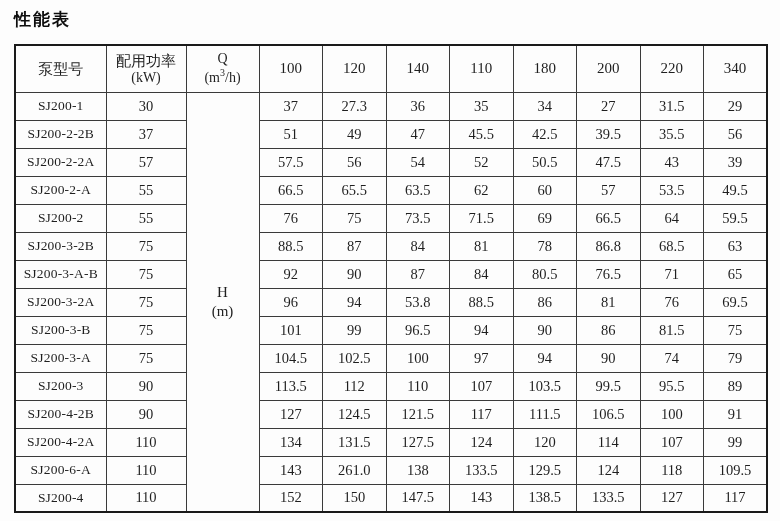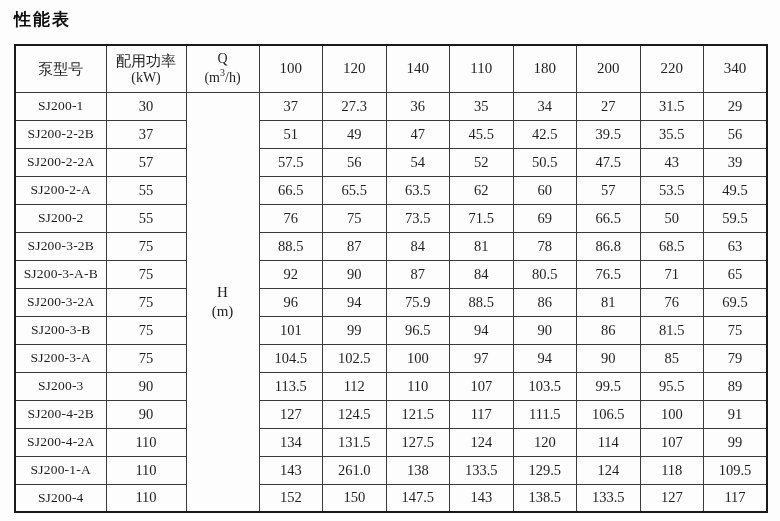--- a/index.html
+++ b/index.html
@@ -161,21 +161,21 @@
         </tr>
         <tr>
           <th class="model-cell">SJ200-2</th>
           <td class="power-cell">55</td>
           <td class="value-cell">76</td>
           <td class="value-cell">75</td>
           <td class="value-cell">73.5</td>
           <td class="value-cell">71.5</td>
           <td class="value-cell">69</td>
           <td class="value-cell">66.5</td>
-          <td class="value-cell">50</td>
+          <td class="value-cell">64</td>
           <td class="value-cell">59.5</td>
         </tr>
         <tr>
           <th class="model-cell">SJ200-3-2B</th>
           <td class="power-cell">75</td>
           <td class="value-cell">88.5</td>
           <td class="value-cell">87</td>
           <td class="value-cell">84</td>
           <td class="value-cell">81</td>
           <td class="value-cell">78</td>
@@ -193,21 +193,21 @@
           <td class="value-cell">80.5</td>
           <td class="value-cell">76.5</td>
           <td class="value-cell">71</td>
           <td class="value-cell">65</td>
         </tr>
         <tr>
           <th class="model-cell">SJ200-3-2A</th>
           <td class="power-cell">75</td>
           <td class="value-cell">96</td>
           <td class="value-cell">94</td>
-          <td class="value-cell">75.9</td>
+          <td class="value-cell">53.8</td>
           <td class="value-cell">88.5</td>
           <td class="value-cell">86</td>
           <td class="value-cell">81</td>
           <td class="value-cell">76</td>
           <td class="value-cell">69.5</td>
         </tr>
         <tr>
           <th class="model-cell">SJ200-3-B</th>
           <td class="power-cell">75</td>
           <td class="value-cell">101</td>
@@ -221,21 +221,21 @@
         </tr>
         <tr>
           <th class="model-cell">SJ200-3-A</th>
           <td class="power-cell">75</td>
           <td class="value-cell">104.5</td>
           <td class="value-cell">102.5</td>
           <td class="value-cell">100</td>
           <td class="value-cell">97</td>
           <td class="value-cell">94</td>
           <td class="value-cell">90</td>
-          <td class="value-cell">85</td>
+          <td class="value-cell">74</td>
           <td class="value-cell">79</td>
         </tr>
         <tr>
           <th class="model-cell">SJ200-3</th>
           <td class="power-cell">90</td>
           <td class="value-cell">113.5</td>
           <td class="value-cell">112</td>
           <td class="value-cell">110</td>
           <td class="value-cell">107</td>
           <td class="value-cell">103.5</td>
@@ -261,21 +261,21 @@
           <td class="value-cell">134</td>
           <td class="value-cell">131.5</td>
           <td class="value-cell">127.5</td>
           <td class="value-cell">124</td>
           <td class="value-cell">120</td>
           <td class="value-cell">114</td>
           <td class="value-cell">107</td>
           <td class="value-cell">99</td>
         </tr>
         <tr>
-          <th class="model-cell">SJ200-1-A</th>
+          <th class="model-cell">SJ200-6-A</th>
           <td class="power-cell">110</td>
           <td class="value-cell">143</td>
           <td class="value-cell">261.0</td>
           <td class="value-cell">138</td>
           <td class="value-cell">133.5</td>
           <td class="value-cell">129.5</td>
           <td class="value-cell">124</td>
           <td class="value-cell">118</td>
           <td class="value-cell">109.5</td>
         </tr>

